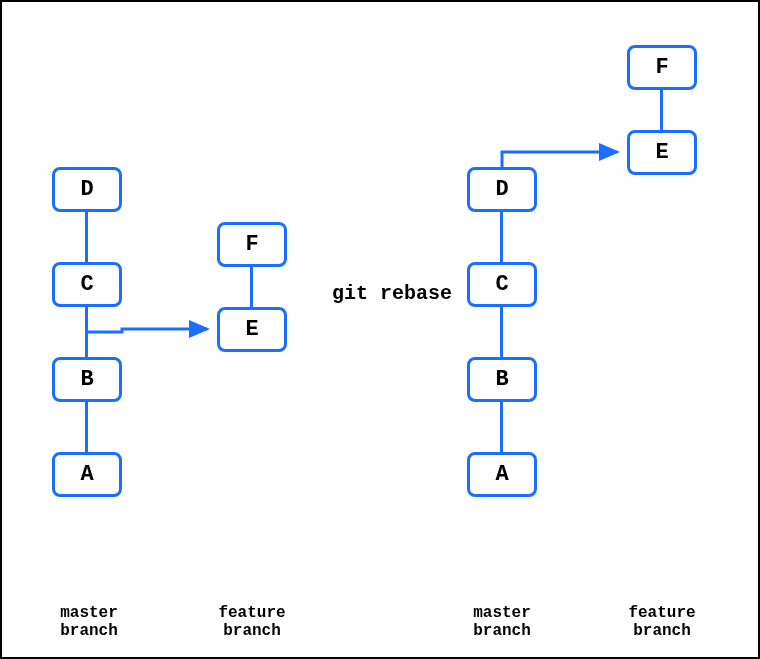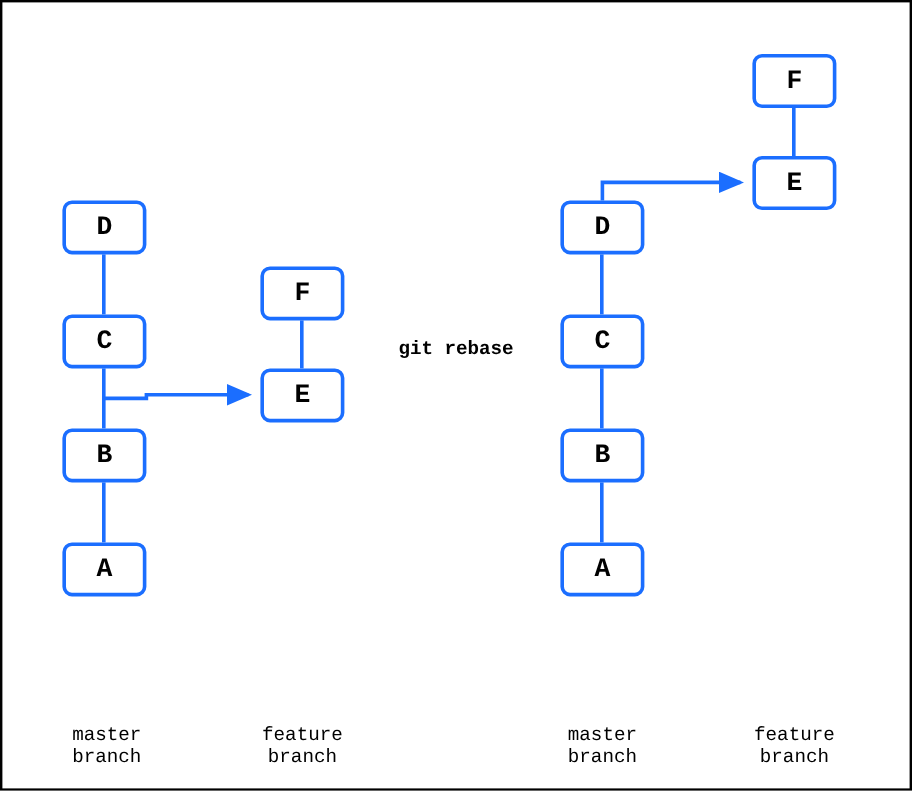--- a/index.html
+++ b/index.html
@@ -30,29 +30,29 @@
     box-sizing: border-box;
   }
   .vconn {
     position: absolute;
     width: 3px;
     background: #1b6eff;
   }
   .label {
     position: absolute;
     text-align: center;
-    font-weight: normal;
+    font-weight: bold;
     font-size: 16px;
     line-height: 1.15;
     white-space: pre;
   }
   .cmd {
     position: absolute;
     font-weight: bold;
-    font-size: 16px;
+    font-size: 20px;
   }
   svg.overlay {
     position: absolute;
     top: 0;
     left: 0;
   }
 </style>
 </head>
 <body>
 

